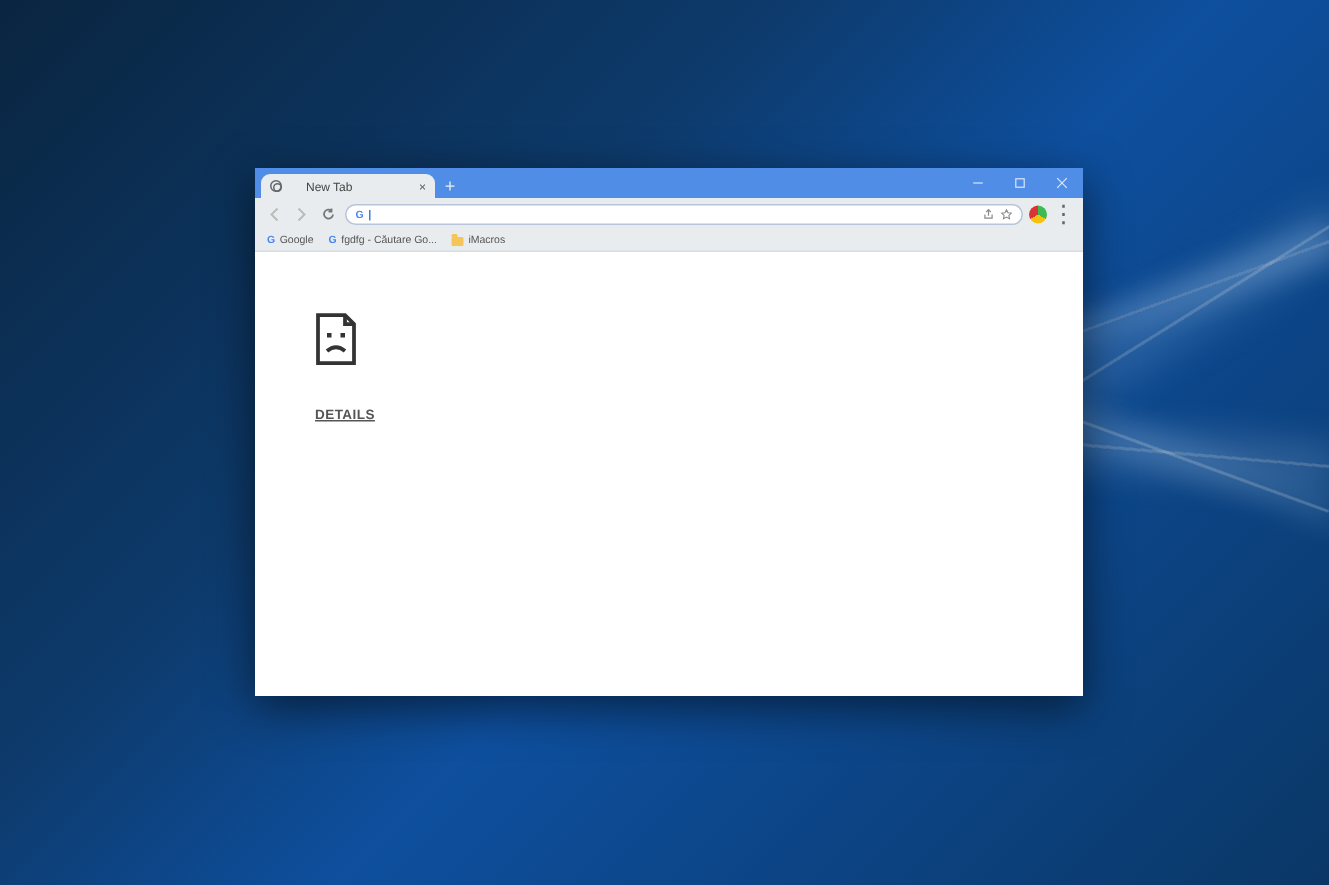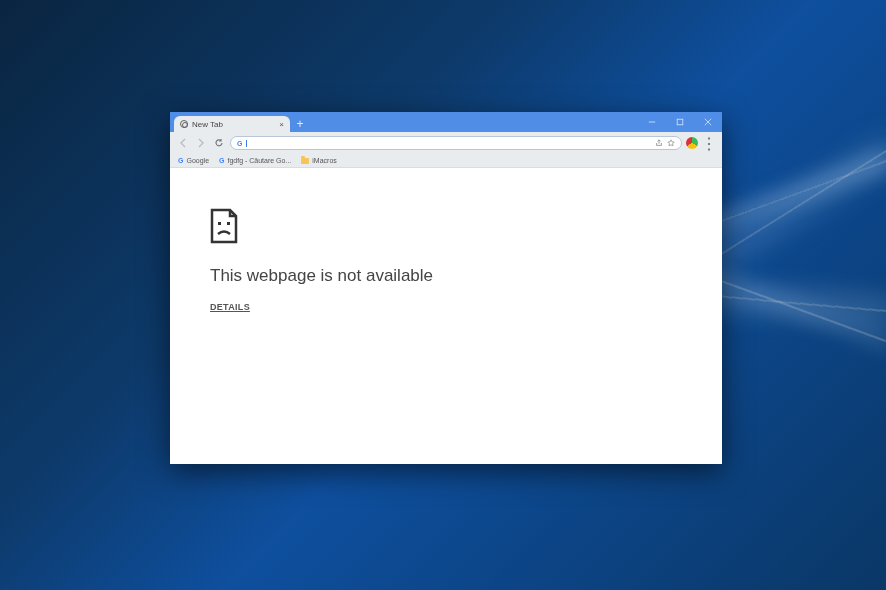--- a/index.html
+++ b/index.html
@@ -34,21 +34,21 @@
     position: relative;
   }
   .tab {
     margin-top: 4px; margin-left: 4px;
     height: 16px; width: 116px;
     background: #e8ecef;
     border-top-left-radius: 6px; border-top-right-radius: 6px;
     display: flex; align-items: center;
     padding: 0 6px;
     font-size: 8px; color: #444;
-    gap: 4px;
+    gap: 16px;
   }
   .tab .favicon { width: 8px; height: 8px; border-radius: 50%; border: 1px solid #666; position: relative; }
   .tab .favicon::after { content:""; position:absolute; width:4px; height:4px; border:1px solid #666; border-radius:50%; left:1px; top:1px;}
   .tab .close { margin-left: auto; font-size: 8px; color:#555; cursor:pointer;}
   .newtab {
     margin-top: 6px; margin-left: 4px;
     width: 12px; height: 12px;
     color: #e8ecef; font-size: 12px; line-height: 12px; text-align:center;
   }
   .win-controls {
@@ -191,17 +191,16 @@
   <div class="content">
     <div class="sad-doc">
       <svg viewBox="0 0 30 36">
         <path d="M2 2 h18 l6 6 v26 h-24 z" fill="none" stroke="#333" stroke-width="2.5"></path>
         <path d="M20 2 v6 h6" fill="none" stroke="#333" stroke-width="2.5"></path>
         <rect x="8" y="14" width="3" height="3" fill="#333"></rect>
         <rect x="17" y="14" width="3" height="3" fill="#333"></rect>
         <path d="M8 26 q6 -5 12 0" fill="none" stroke="#333" stroke-width="2.5"></path>
       </svg>
     </div>
-    <div class="err-title">This webpage is not available</div>
     <div class="err-details">DETAILS</div>
   </div>
 
 </div>
 
 </body></html>

